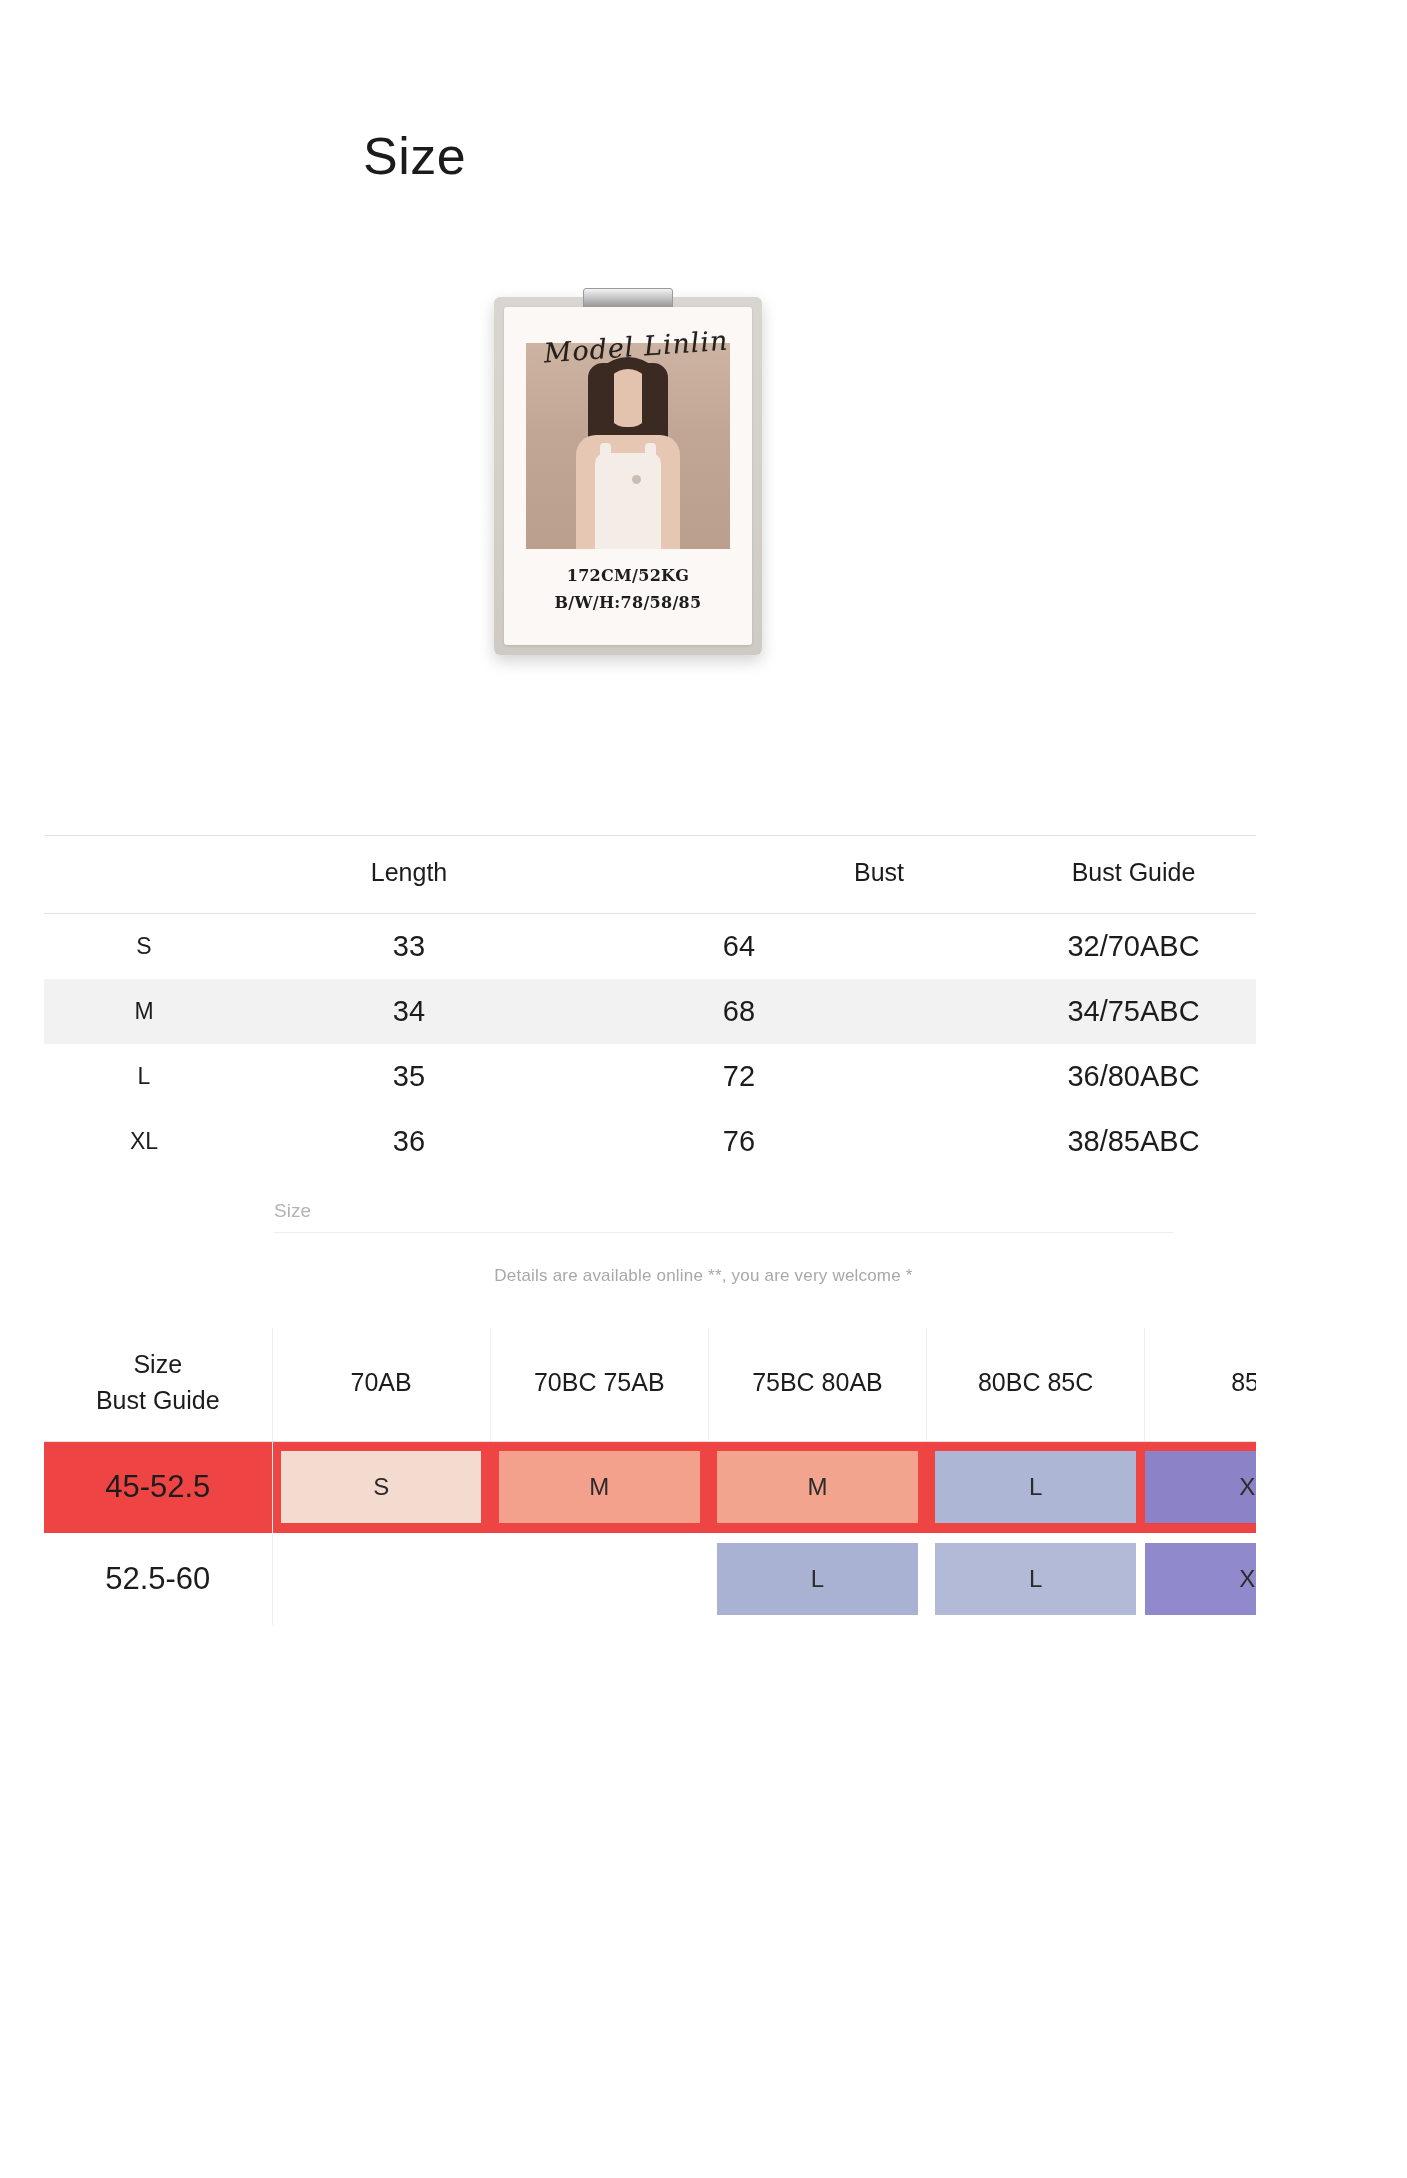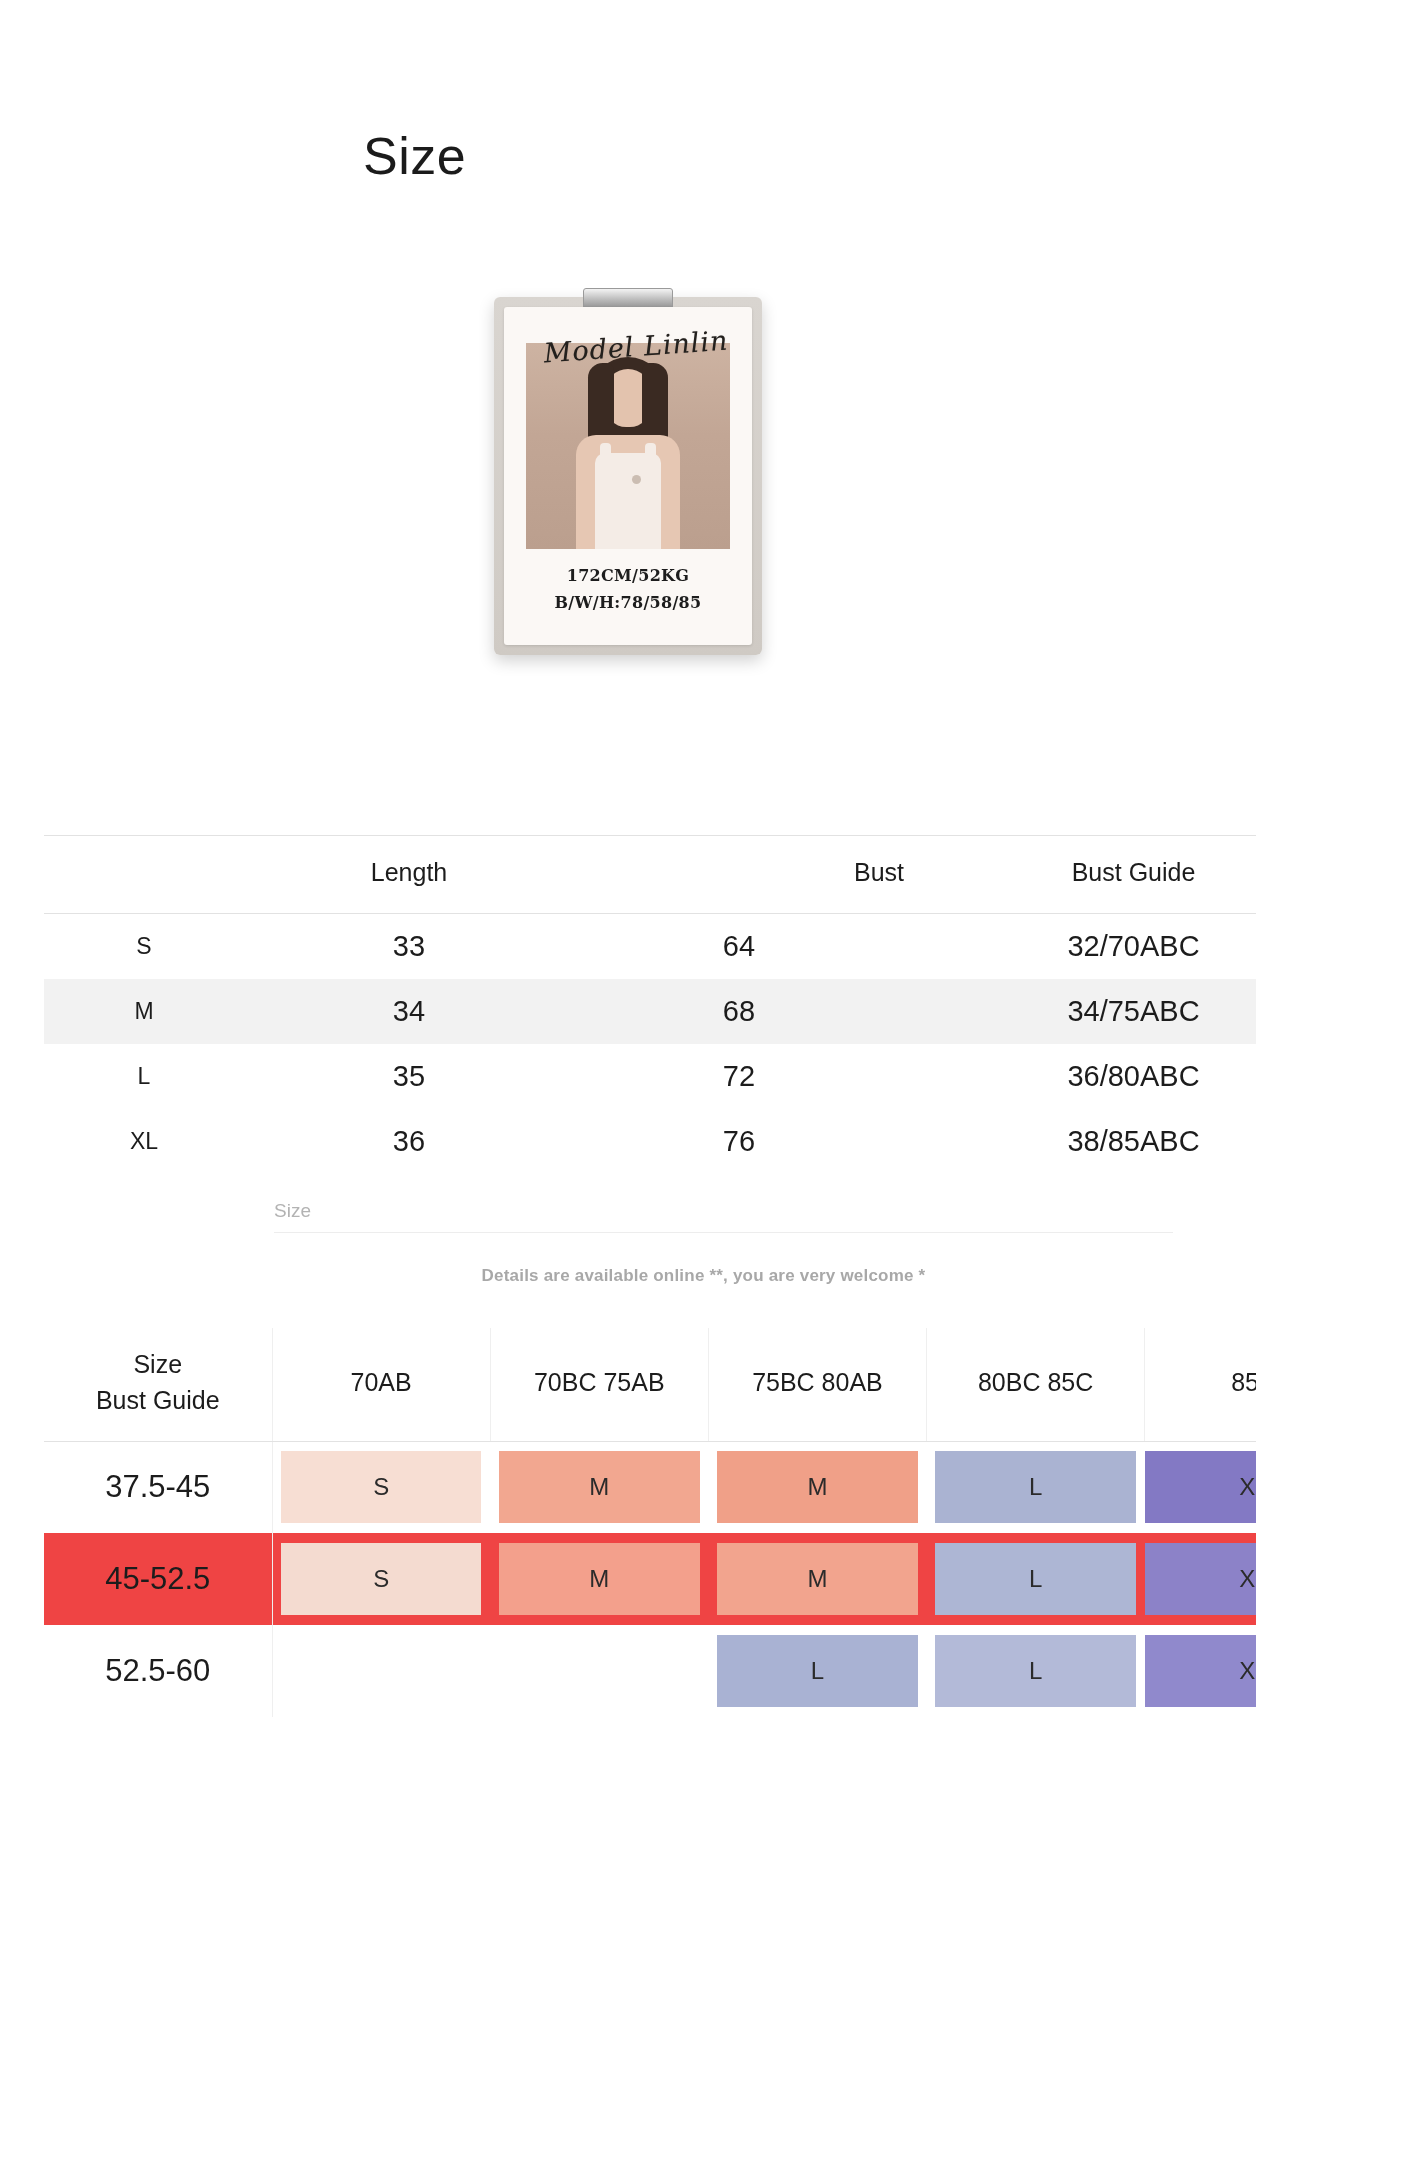--- a/index.html
+++ b/index.html
@@ -186,21 +186,20 @@
     height: 1px;
     background: #ededed;
   }
   .note-text {
     margin: 10px 44px 0 44px;
     width: 1319px;
     text-align: center;
     font-size: 17px;
     color: #a8a8a8;
     letter-spacing: 0.2px;
-    font-weight: bold;
   }
 
   
   .matrix {
     margin: 42px 44px 0 44px;
     width: 1319px;
     border-collapse: collapse;
     table-layout: fixed;
   }
   .matrix th.corner {
@@ -335,38 +334,20 @@
           <span class="l2">Bust Guide</span>
         </th>
         <th class="hcell">70AB</th>
         <th class="hcell">70BC  75AB</th>
         <th class="hcell">75BC  80AB</th>
         <th class="hcell">80BC  85C</th>
         <th class="hcell">85C</th>
       </tr>
     </thead>
     <tbody>
-      <tr>
-        <td class="rowhead">37.5-45</td>
-        <td class="cell">
-            <div class="chip" style="background: rgb(247, 222, 211);">S</div>
-          </td>
-        <td class="cell">
-            <div class="chip" style="background: rgb(242, 167, 144);">M</div>
-          </td>
-        <td class="cell">
-            <div class="chip" style="background: rgb(240, 160, 136);">M</div>
-          </td>
-        <td class="cell">
-            <div class="chip" style="background: rgb(170, 179, 210);">L</div>
-          </td>
-        <td class="cell">
-            <div class="chip wide" style="background: rgb(131, 121, 196);">XL</div>
-          </td>
-      </tr>
       <tr class="alt">
         <td class="rowhead">45-52.5</td>
         <td class="cell">
             <div class="chip" style="background: rgb(244, 219, 208);">S</div>
           </td>
         <td class="cell">
             <div class="chip" style="background: rgb(243, 160, 140);">M</div>
           </td>
         <td class="cell">
             <div class="chip" style="background: rgb(242, 164, 142);">M</div>

